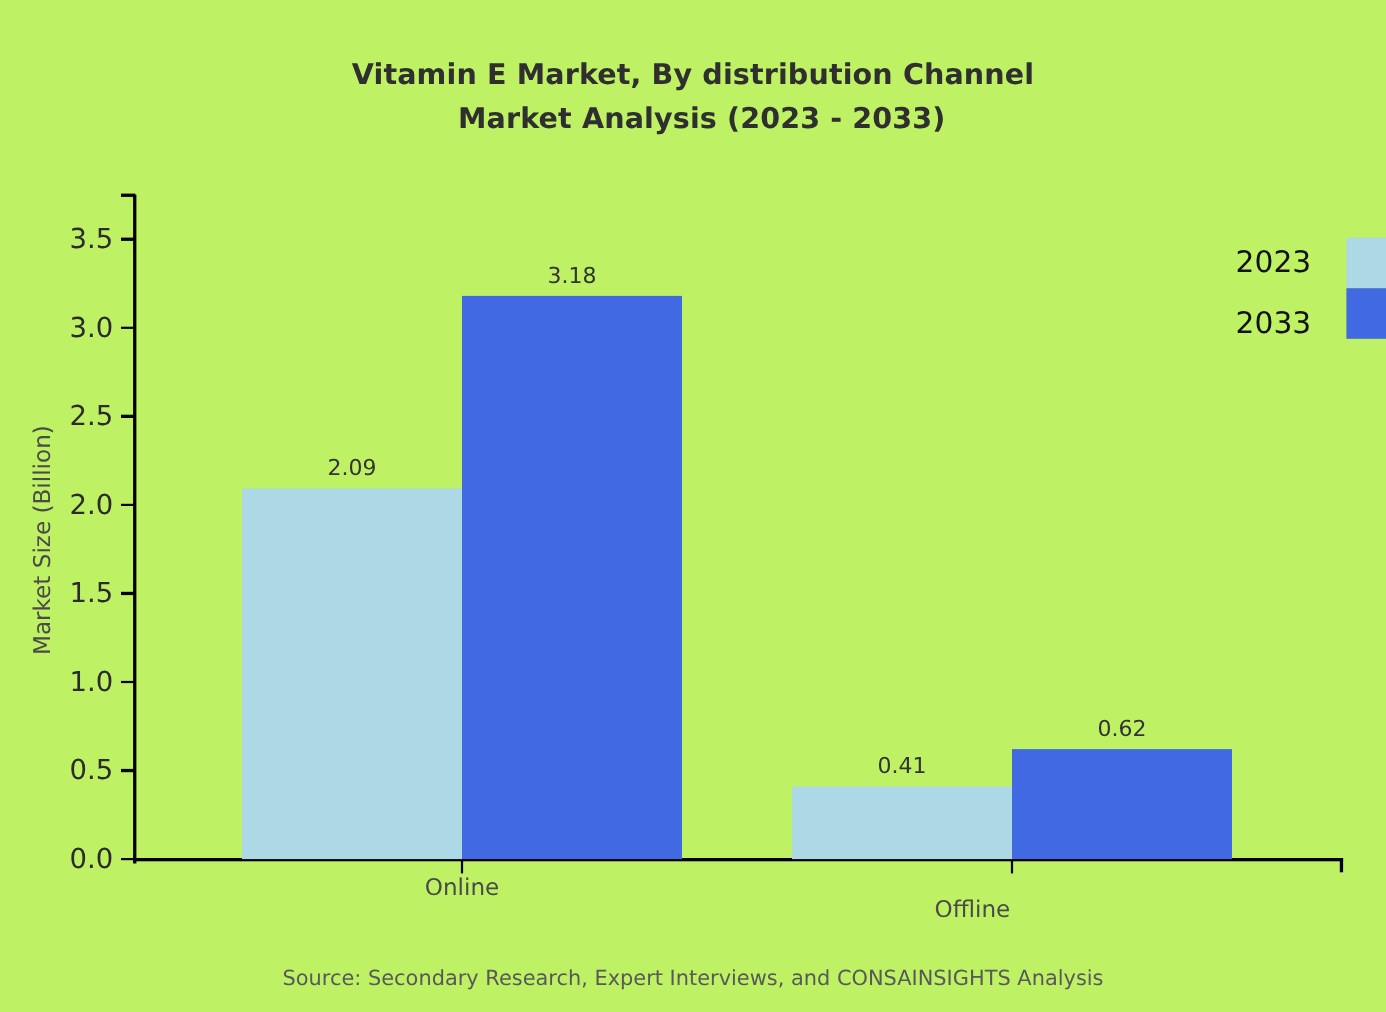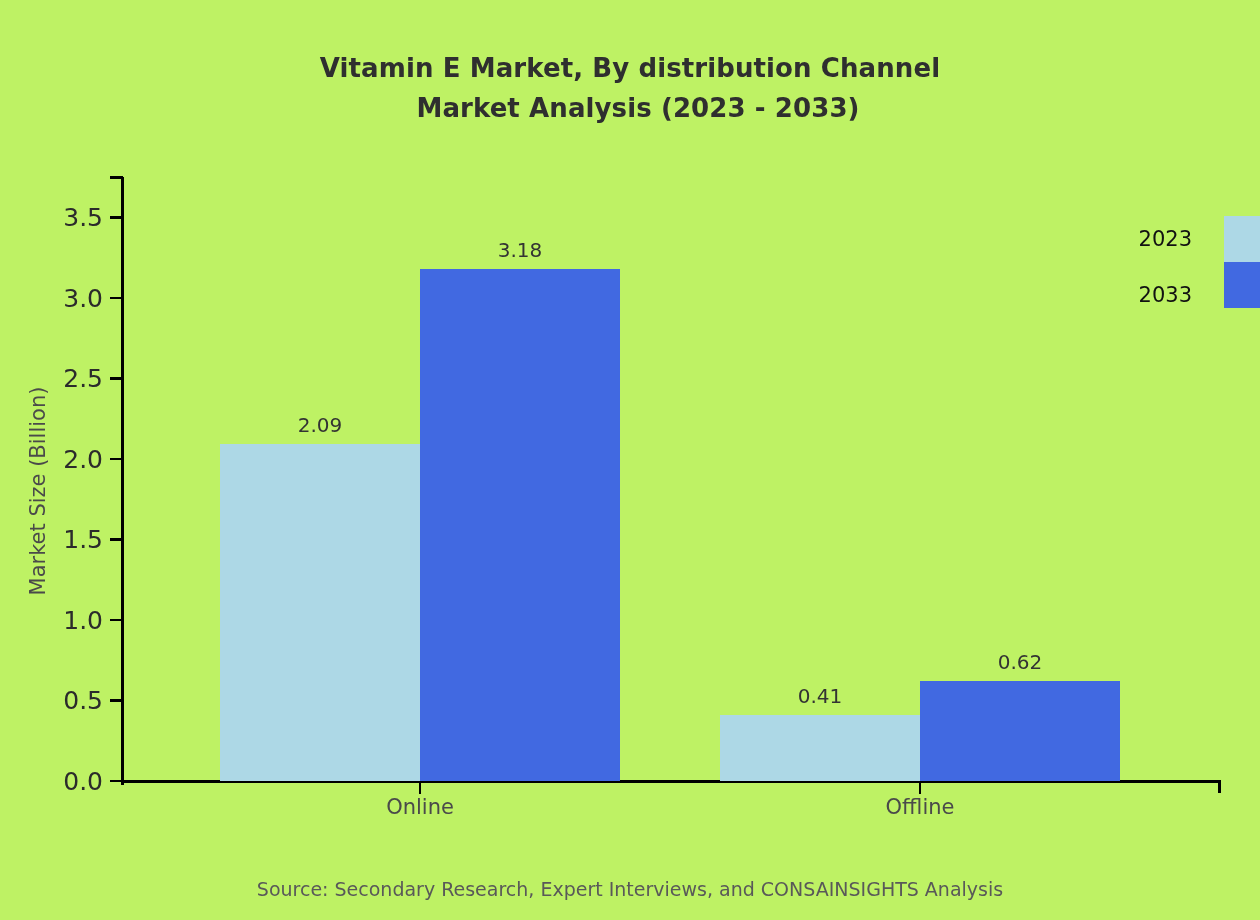--- a/index.html
+++ b/index.html
@@ -130,21 +130,21 @@
   }
   .legend-swatch {
     position: absolute;
     left: 1224px;
     width: 50px; 
     height: 46px;
   }
   .legend-text {
     position: absolute;
     right: 68px; 
-    font-size: 21px;
+    font-size: 27px;
     color: #111111;
     text-align: right;
     white-space: nowrap;
     line-height: 46px;
   }
 
   
   .source-note {
     position: absolute;
     left: 0;
@@ -200,21 +200,21 @@
       <div class="bar" style="left: 720px; width: 200px; height: 66.0373px; background: rgb(173, 216, 230);"></div>
       <div class="bar-label" style="left: 820px; top: 683.963px;">0.41</div>
       <div class="bar" style="left: 920px; width: 200px; height: 99.8613px; background: rgb(65, 105, 225);"></div>
       <div class="bar-label" style="left: 1020px; top: 650.139px;">0.62</div>
     </div>
 
   <div id="xticks-layer">
       <div class="xtick" style="left: 418.75px;"></div>
       <div class="xtick-label" style="left: 420px;">Online</div>
       <div class="xtick" style="left: 918.75px;"></div>
-      <div class="xtick-label" style="left: 920px;">Offline</div>
+      <div class="xtick-label" style="left: 884px; margin-top: 20px;">Offline</div>
     </div>
 
   <div id="legend-layer">
       <div class="legend-swatch" style="top: 216px; background: rgb(173, 216, 230);"></div>
       <div class="legend-text" style="top: 216px;">2023</div>
       <div class="legend-swatch" style="top: 262px; background: rgb(65, 105, 225);"></div>
       <div class="legend-text" style="top: 272px; text-align: center;">2033</div>
     </div>
 
   <div class="source-note">Source: Secondary Research, Expert Interviews, and CONSAINSIGHTS Analysis</div>

